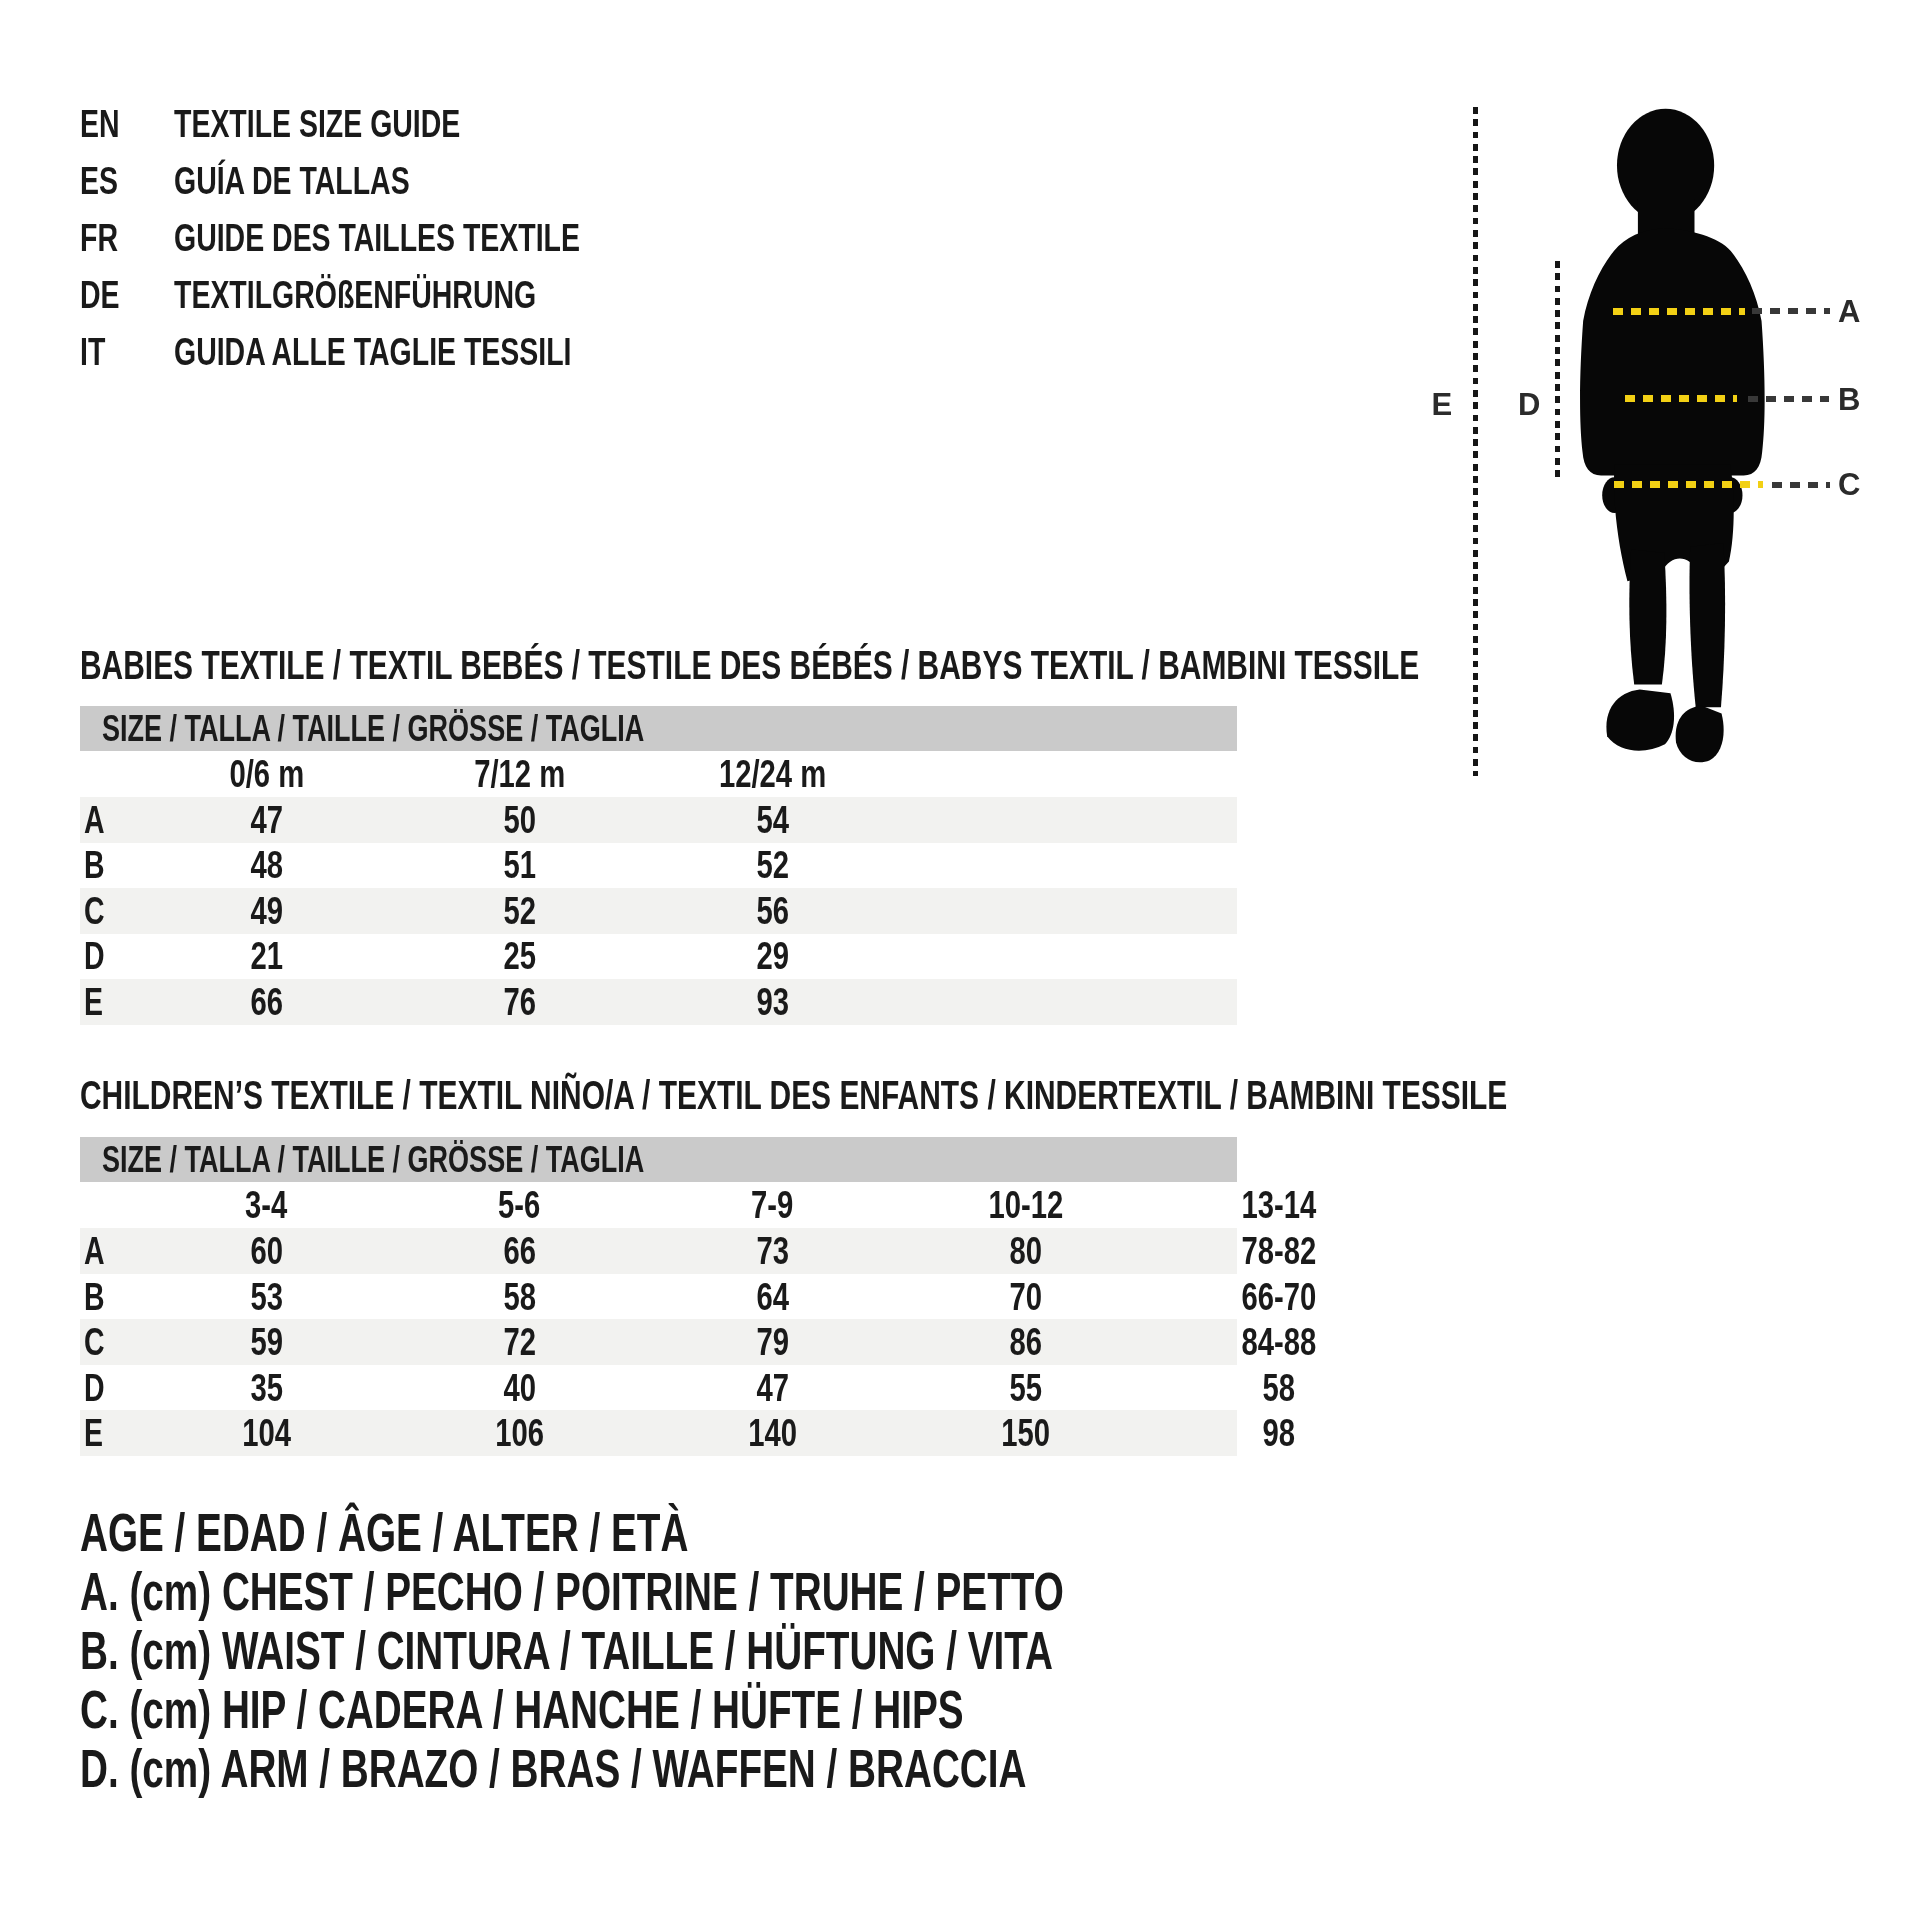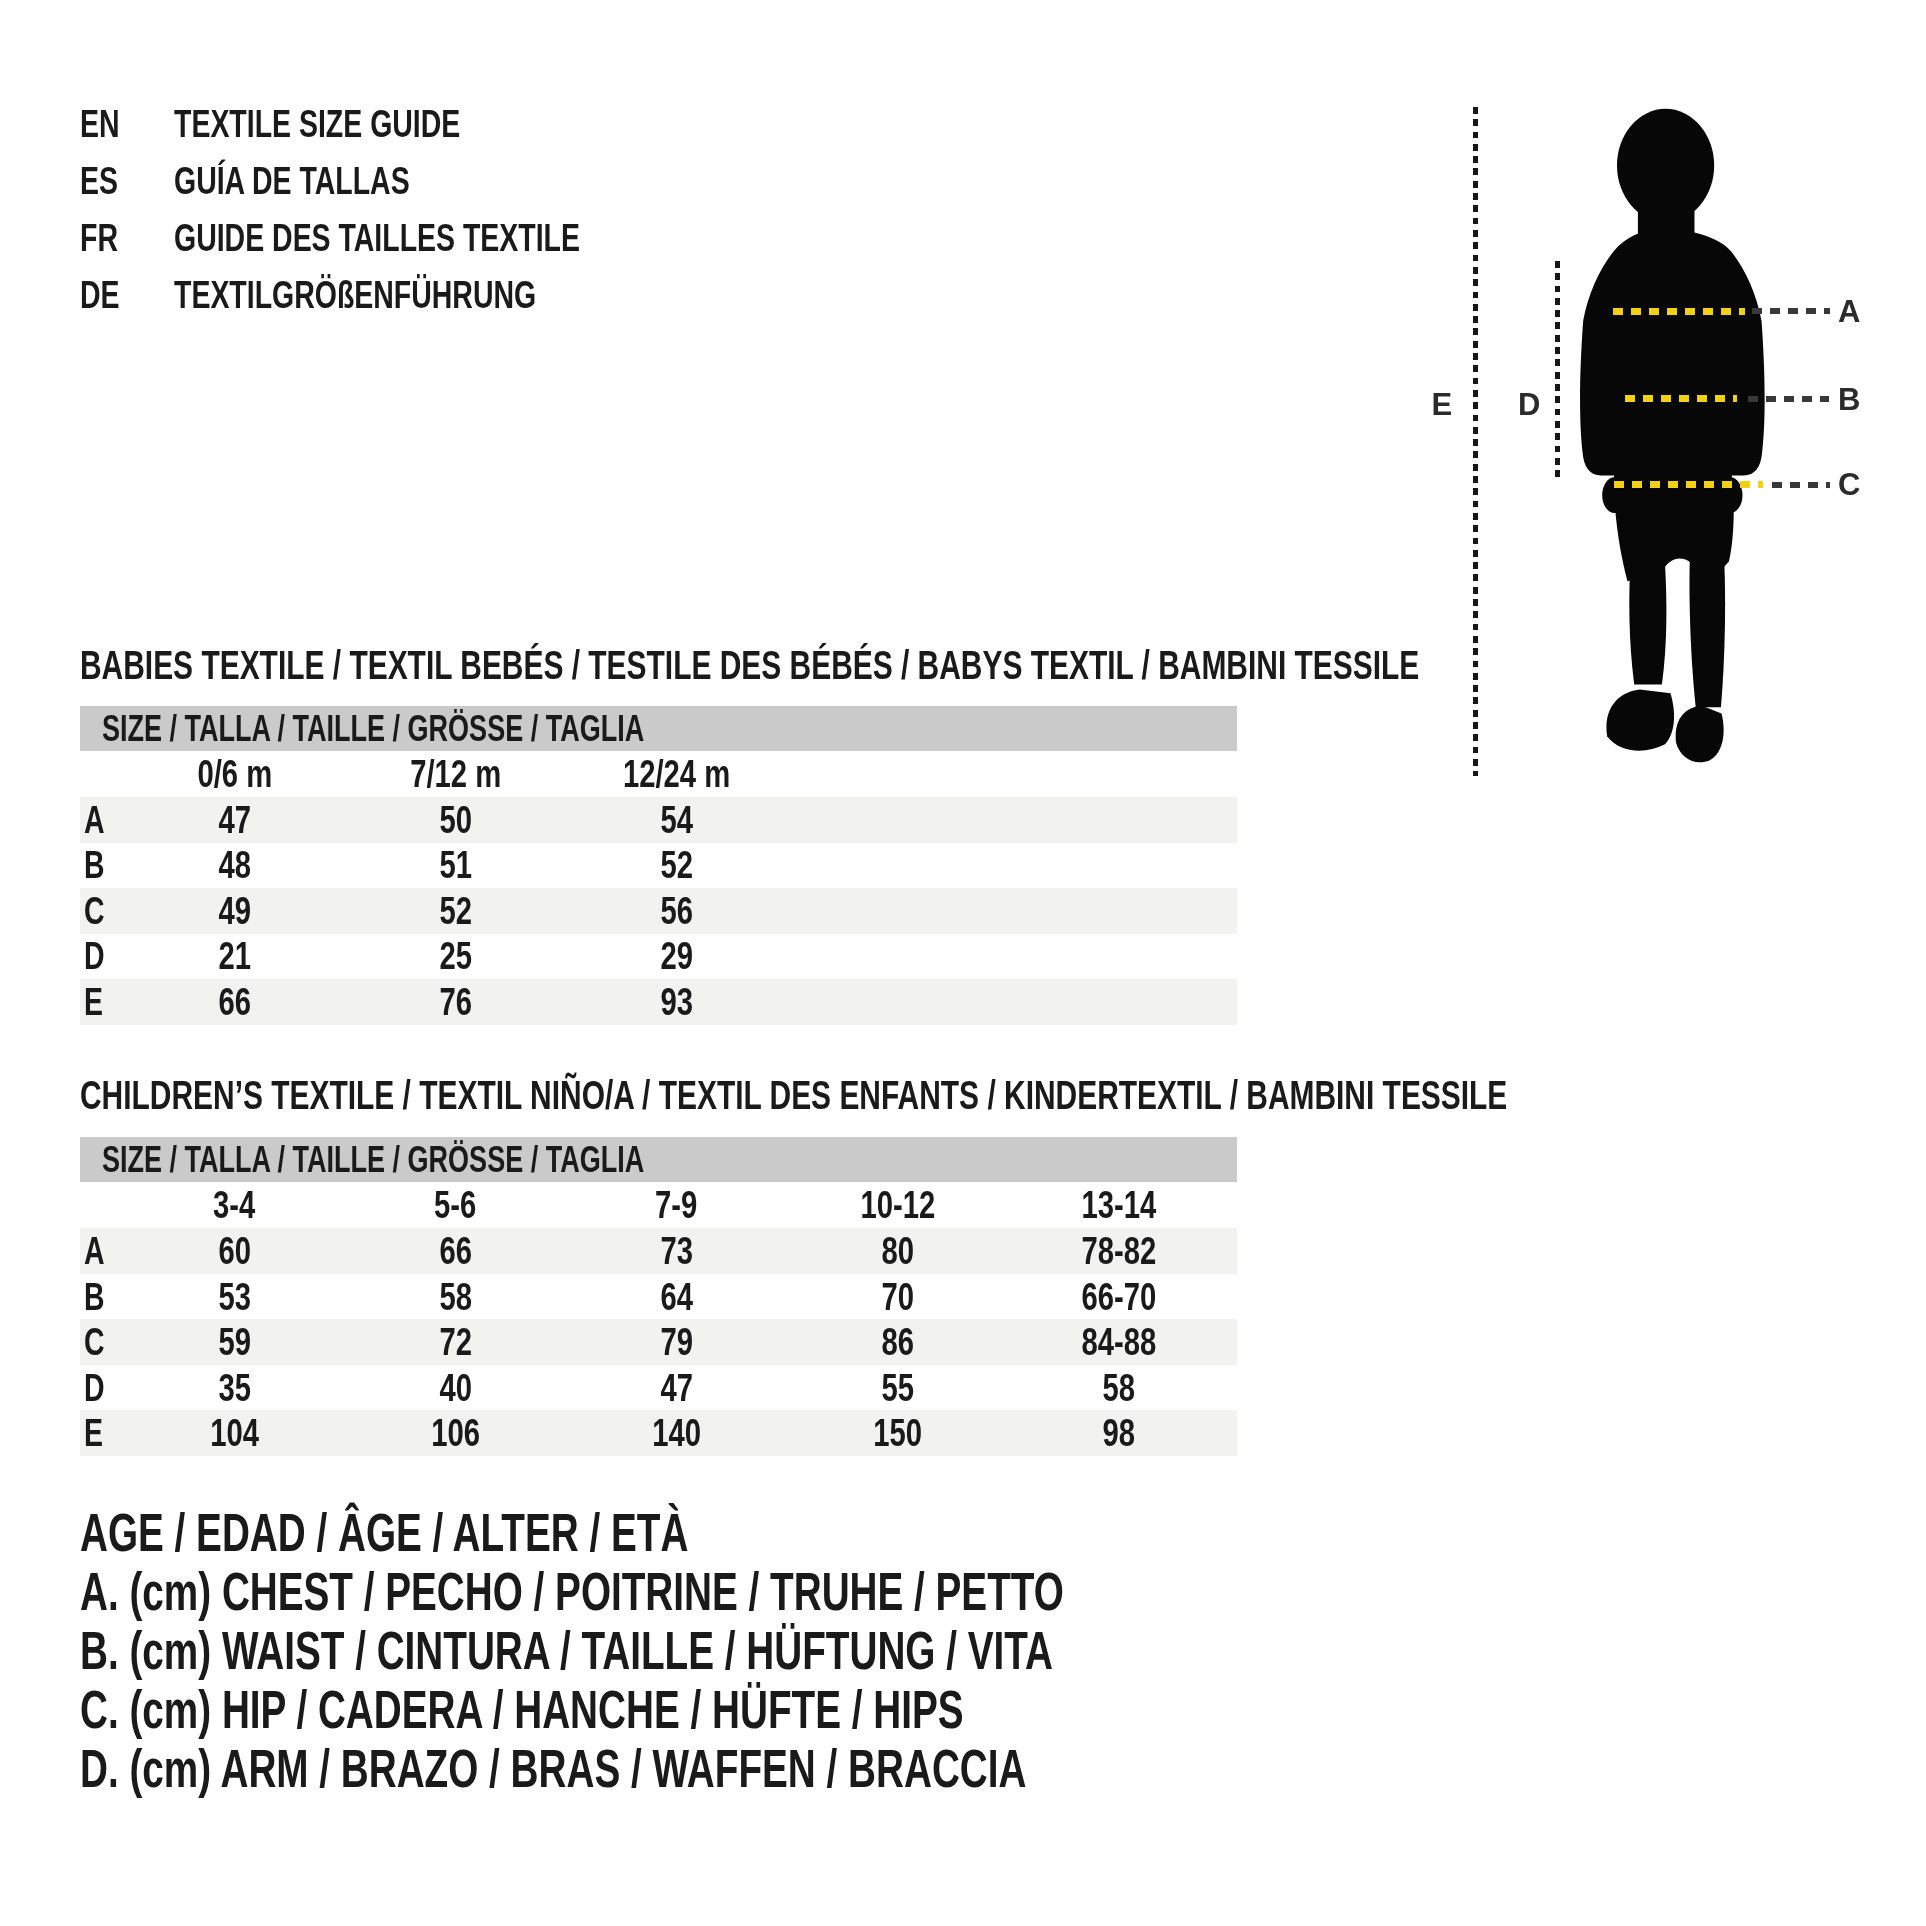--- a/index.html
+++ b/index.html
@@ -17,21 +17,21 @@
   .lang-row{height:57px;line-height:57px;font-size:39px;white-space:nowrap;}
   .lang-code{display:inline-block;width:94px;vertical-align:top;}
 
   
   .sec-title{position:absolute;left:80px;font-size:41px;line-height:41px;white-space:nowrap;}
 
   
   .size-bar{position:absolute;left:80px;width:1157px;height:45px;background:#cacaca;
             line-height:45px;font-size:37px;padding-left:22px;box-sizing:border-box;}
   .trow{position:absolute;left:80px;width:1157px;height:46px;line-height:46px;
-        font-size:39px;display:flex;}
+        font-size:39px;display:flex;gap:32px;}
   .stripe{background:#f2f2f0;}
   .rlabel{width:44px;padding-left:3.7px;box-sizing:border-box;flex:0 0 auto;}
   .cell{width:221px;flex:0 0 auto;text-align:center;}
 
   
   .legend{position:absolute;left:80px;top:1503px;}
   .legend-line{height:59px;line-height:59px;font-size:53px;white-space:nowrap;}
 
   
   .figure{position:absolute;left:1429px;top:107px;width:497px;height:678px;}
@@ -51,20 +51,23 @@
     <span class="lang-code"><span class="t">EN</span></span><span class="t">TEXTILE SIZE GUIDE</span>
   </div>
   <div class="lang-row">
     <span class="lang-code"><span class="t">ES</span></span><span class="t">GUÍA DE TALLAS</span>
   </div>
   <div class="lang-row">
     <span class="lang-code"><span class="t">FR</span></span><span class="t">GUIDE DES TAILLES TEXTILE</span>
   </div>
   <div class="lang-row">
     <span class="lang-code"><span class="t">DE</span></span><span class="t">TEXTILGRÖßENFÜHRUNG</span>
+  </div>
+  <div class="lang-row">
+    <span class="lang-code"><span class="t">IT</span></span><span class="t">GUIDA ALLE TAGLIE TESSILI</span>
   </div>
 </div>
 
 <div class="figure">
   <div class="dot-v" style="left:44px;top:0;height:669px;"></div>
   <div class="dot-v" style="left:126px;top:154px;height:216px;"></div>
   <div class="mlabel" style="left:2.5px;top:280px;">E</div>
   <div class="mlabel" style="left:89px;top:280px;">D</div>
 
   <svg style="position:absolute;left:140px;top:0;" width="203" height="668" viewBox="0 0 330 1084" xmlns="http://www.w3.org/2000/svg">

